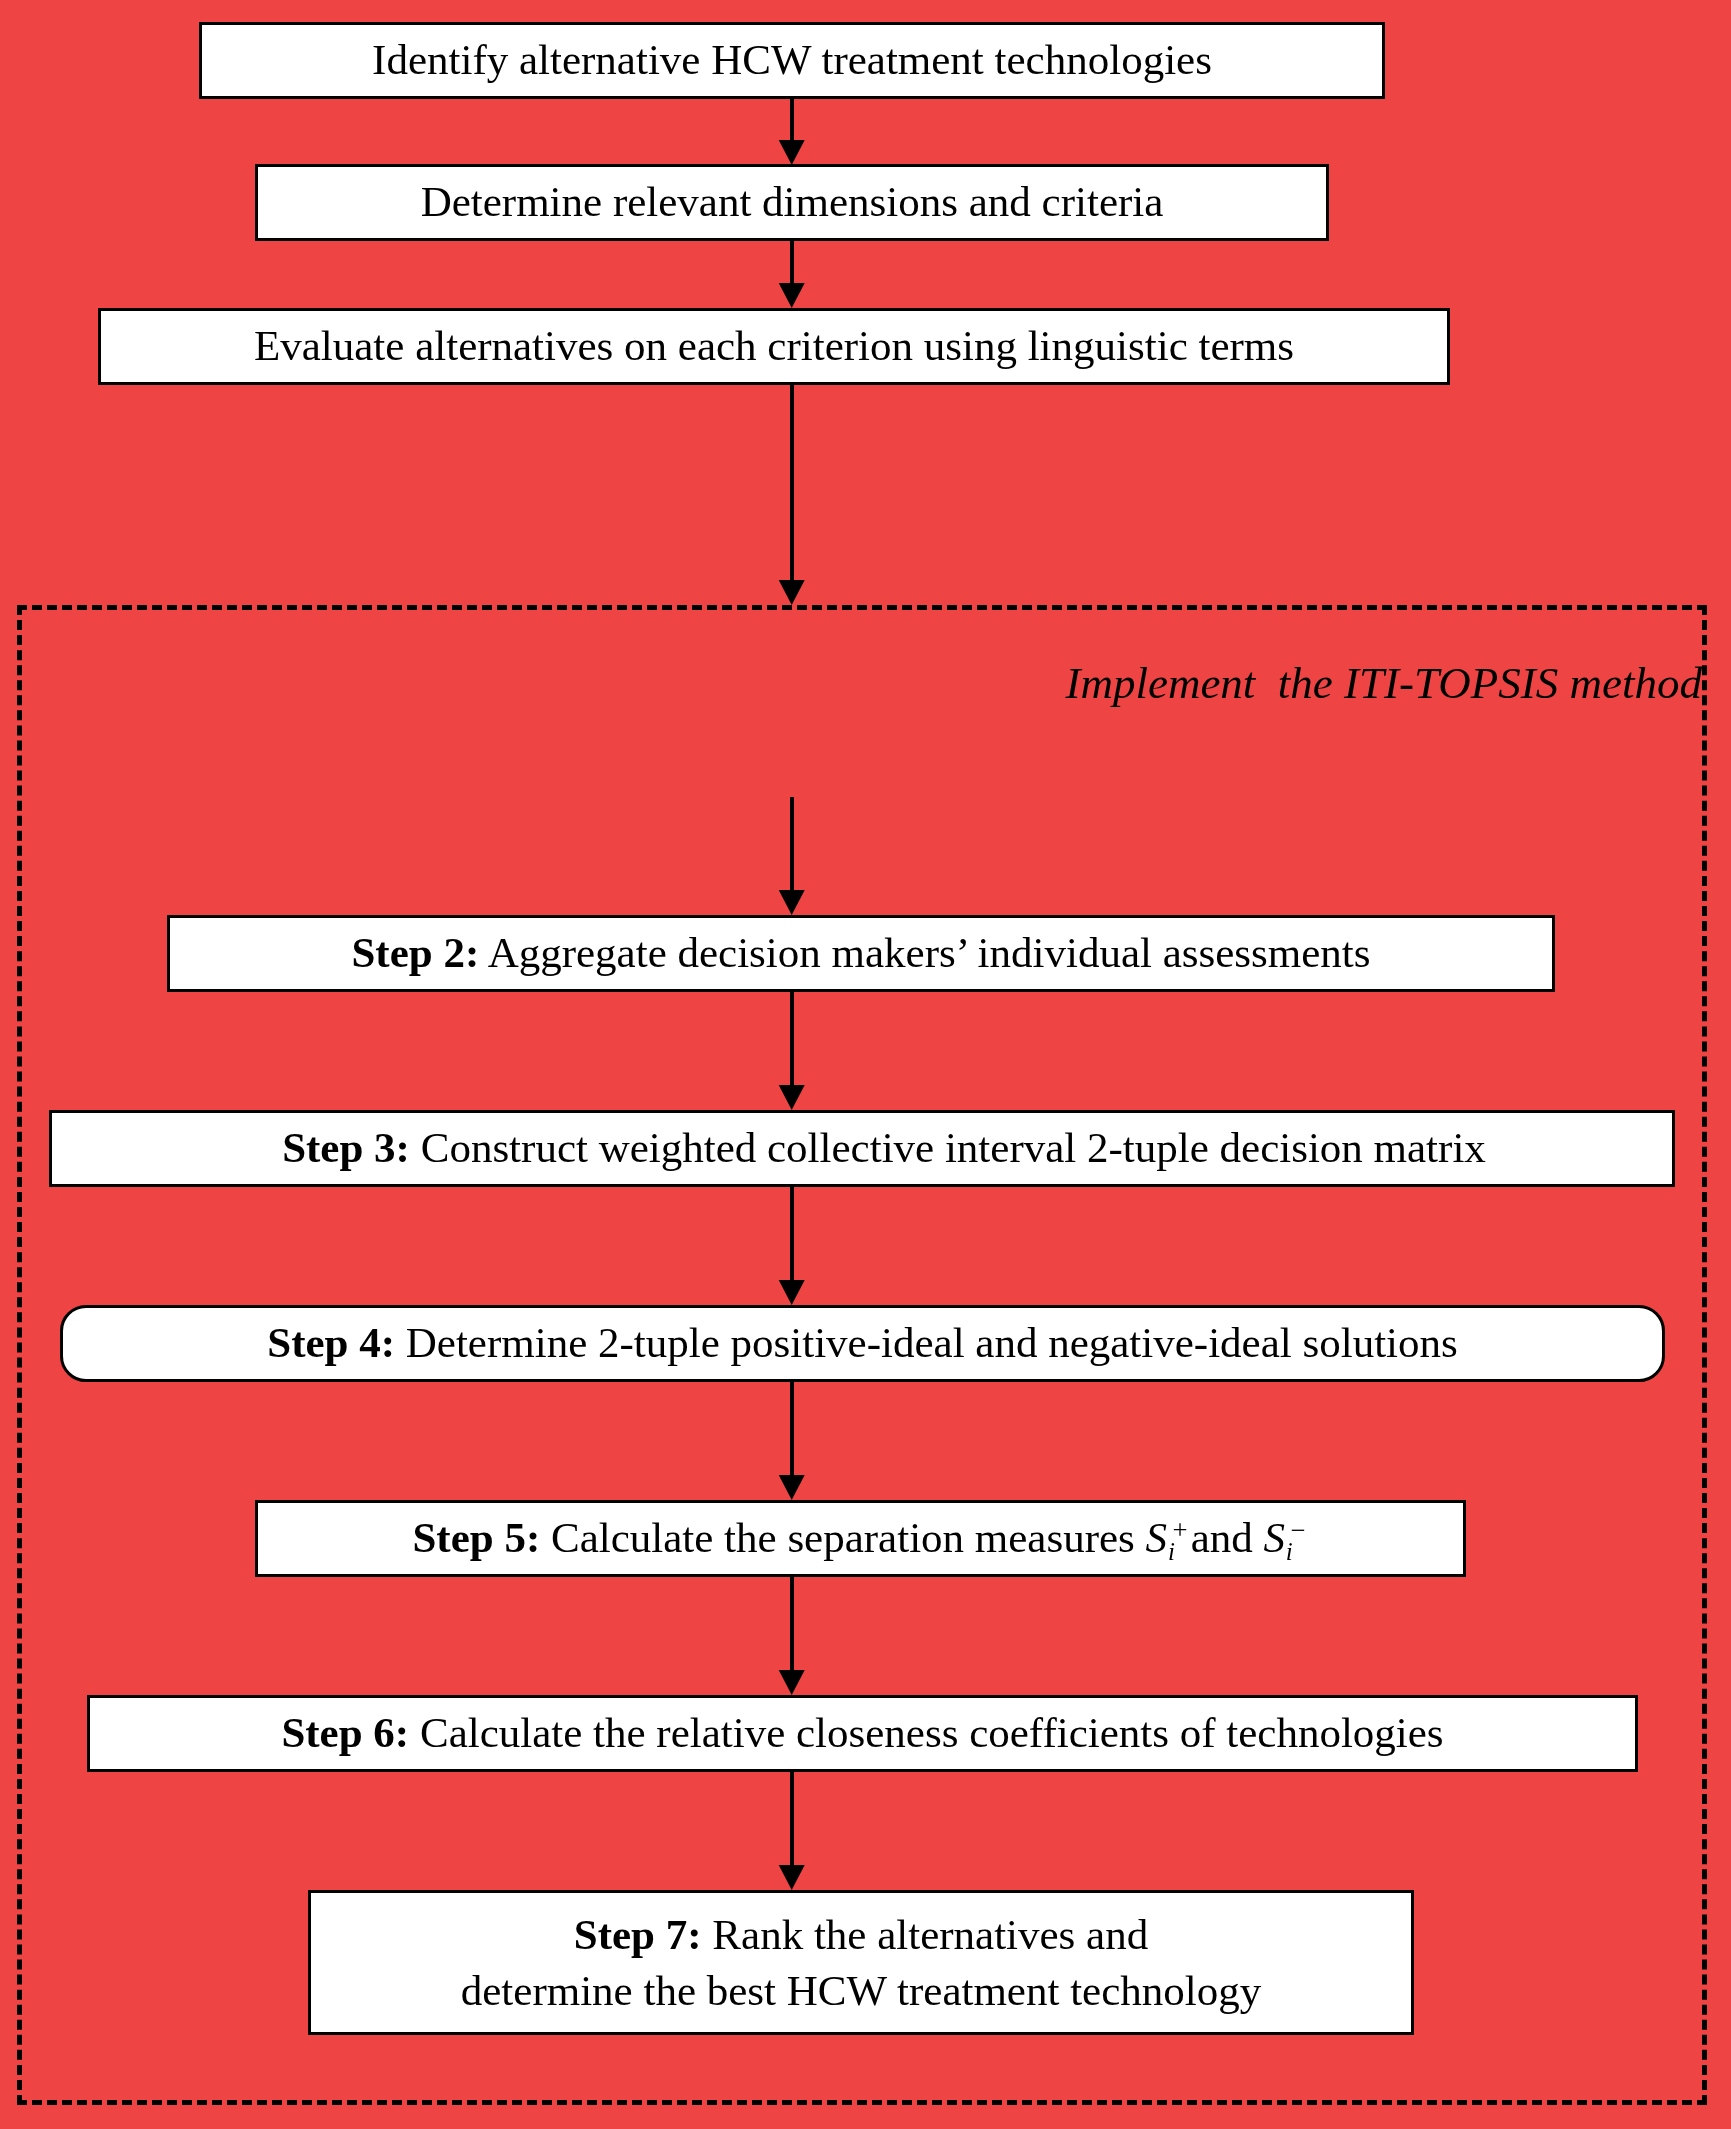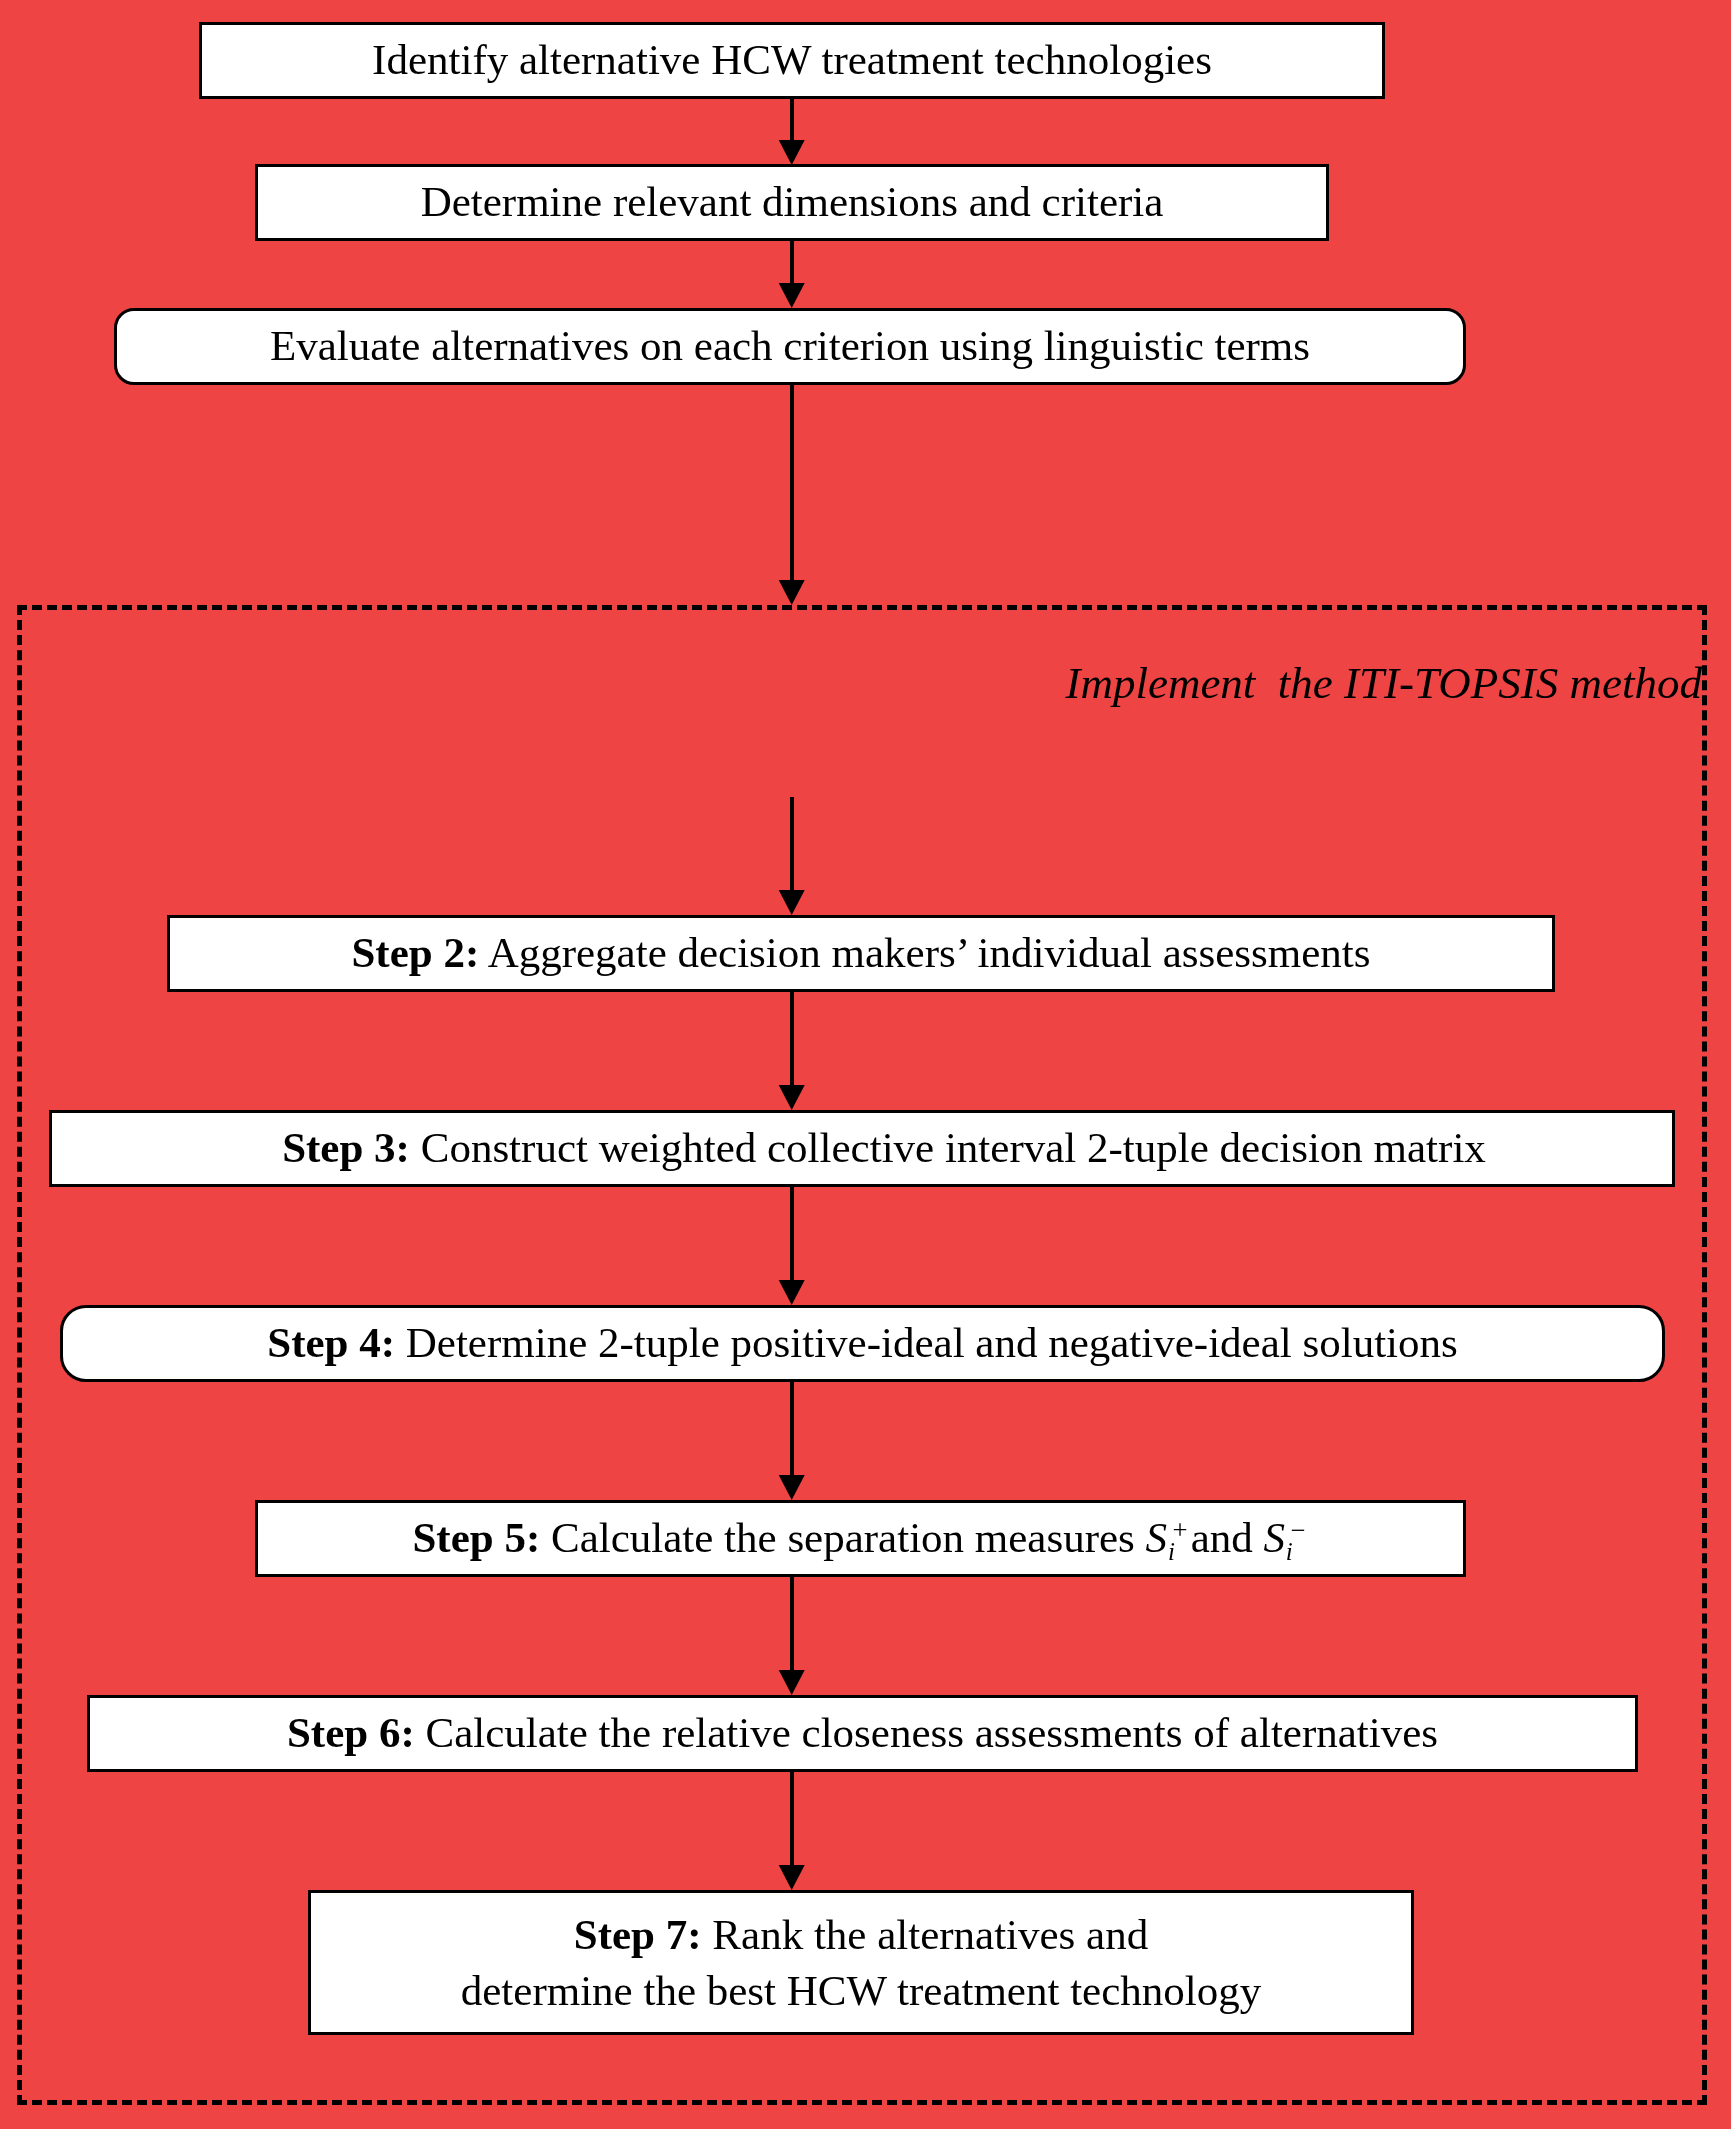--- a/index.html
+++ b/index.html
@@ -36,21 +36,21 @@
     font-size: 43px;
     white-space: nowrap;
   }
   .pbox .txt.two-line {
     white-space: normal;
     line-height: 1.30;
   }
 
   .b1 { left: 199px;  top: 22px;   width: 1186px; height: 77px; }
   .b2 { left: 255px;  top: 164px;  width: 1074px; height: 77px; }
-  .b3 { left: 114px;  top: 308px;  width: 1352px; height: 77px; border-radius: 20px; }
+  .b3 { left: 98px;  top: 308px;  width: 1352px; height: 77px; }
 
   
   .dashed-group {
     position: absolute;
     left: 17px;
     top: 605px;
     width: 1690px;
     height: 1500px;
     box-sizing: border-box;
     border: 5.5px dashed #000000;
@@ -214,21 +214,21 @@
   </div>
 
   <div class="arrow" style="left:792px; top:1577px; height:118px;">
     <div class="shaft" style="height:93px;"></div>
     <div class="head" style="top:93px;"></div>
   </div>
 
   <div class="pbox s6">
     <span class="txt">
       <b>Step 6:</b>
-      <span>Calculate the relative closeness assessments of alternatives</span>
+      <span>Calculate the relative closeness coefficients of technologies</span>
     </span>
   </div>
 
   <div class="arrow" style="left:792px; top:1772px; height:118px;">
     <div class="shaft" style="height:93px;"></div>
     <div class="head" style="top:93px;"></div>
   </div>
 
   <div class="pbox s7">
     <span class="txt two-line">

